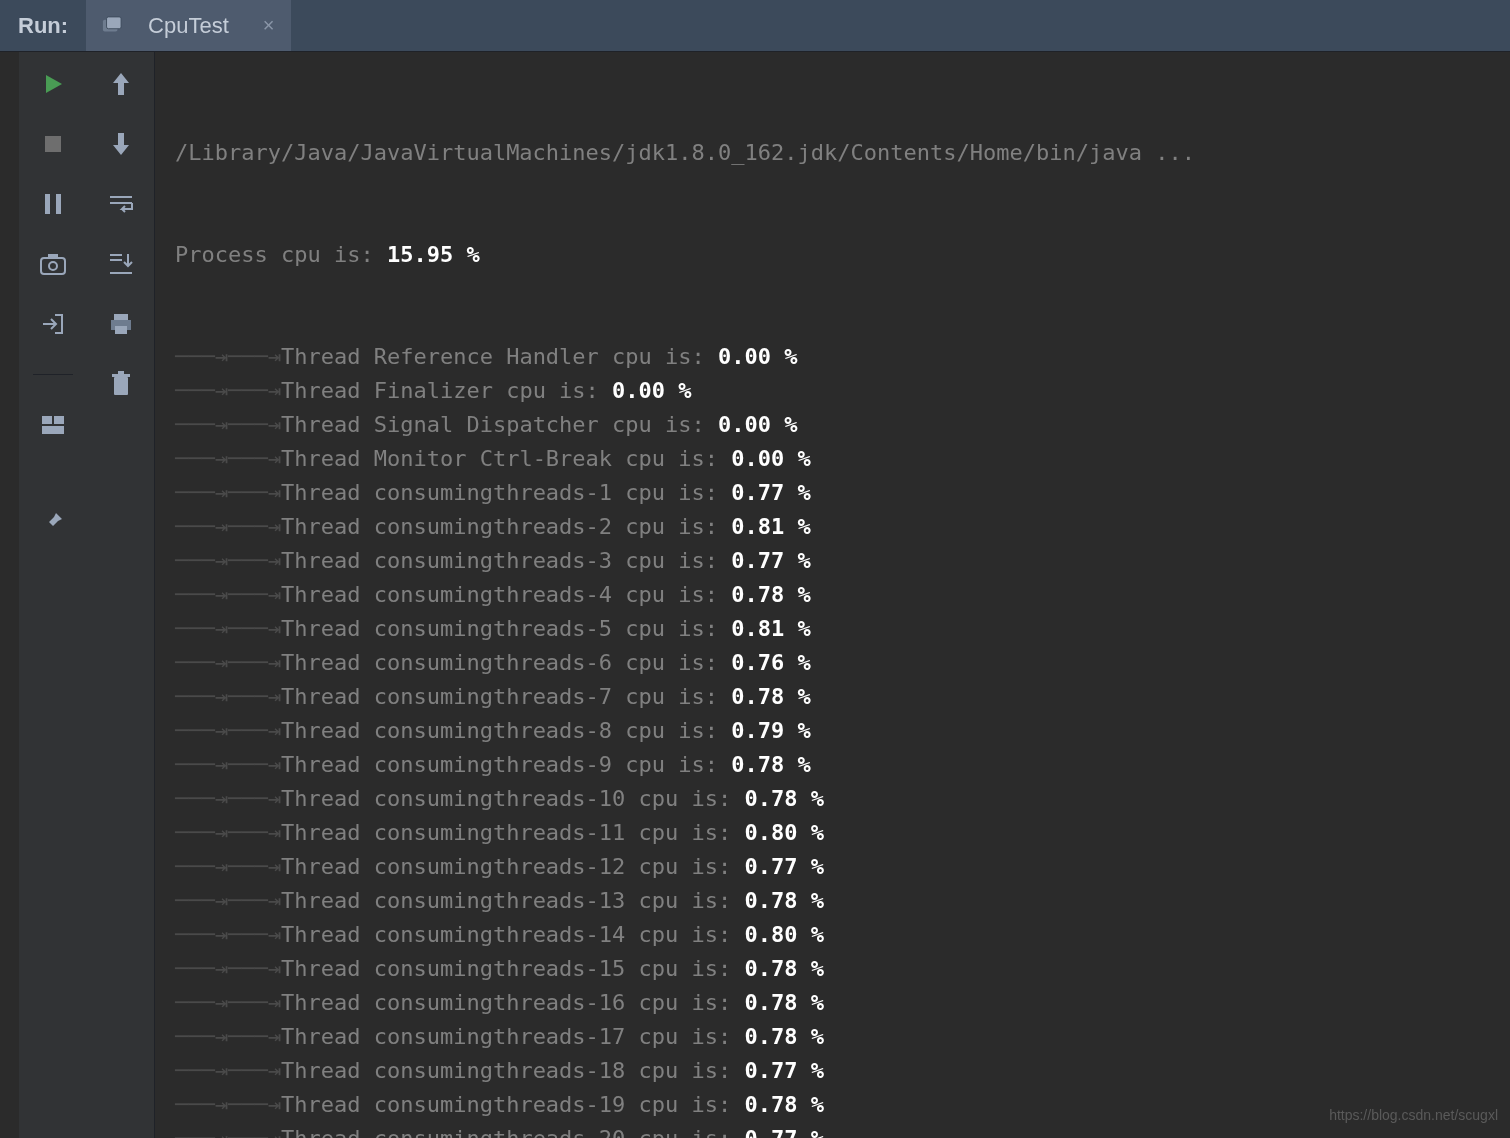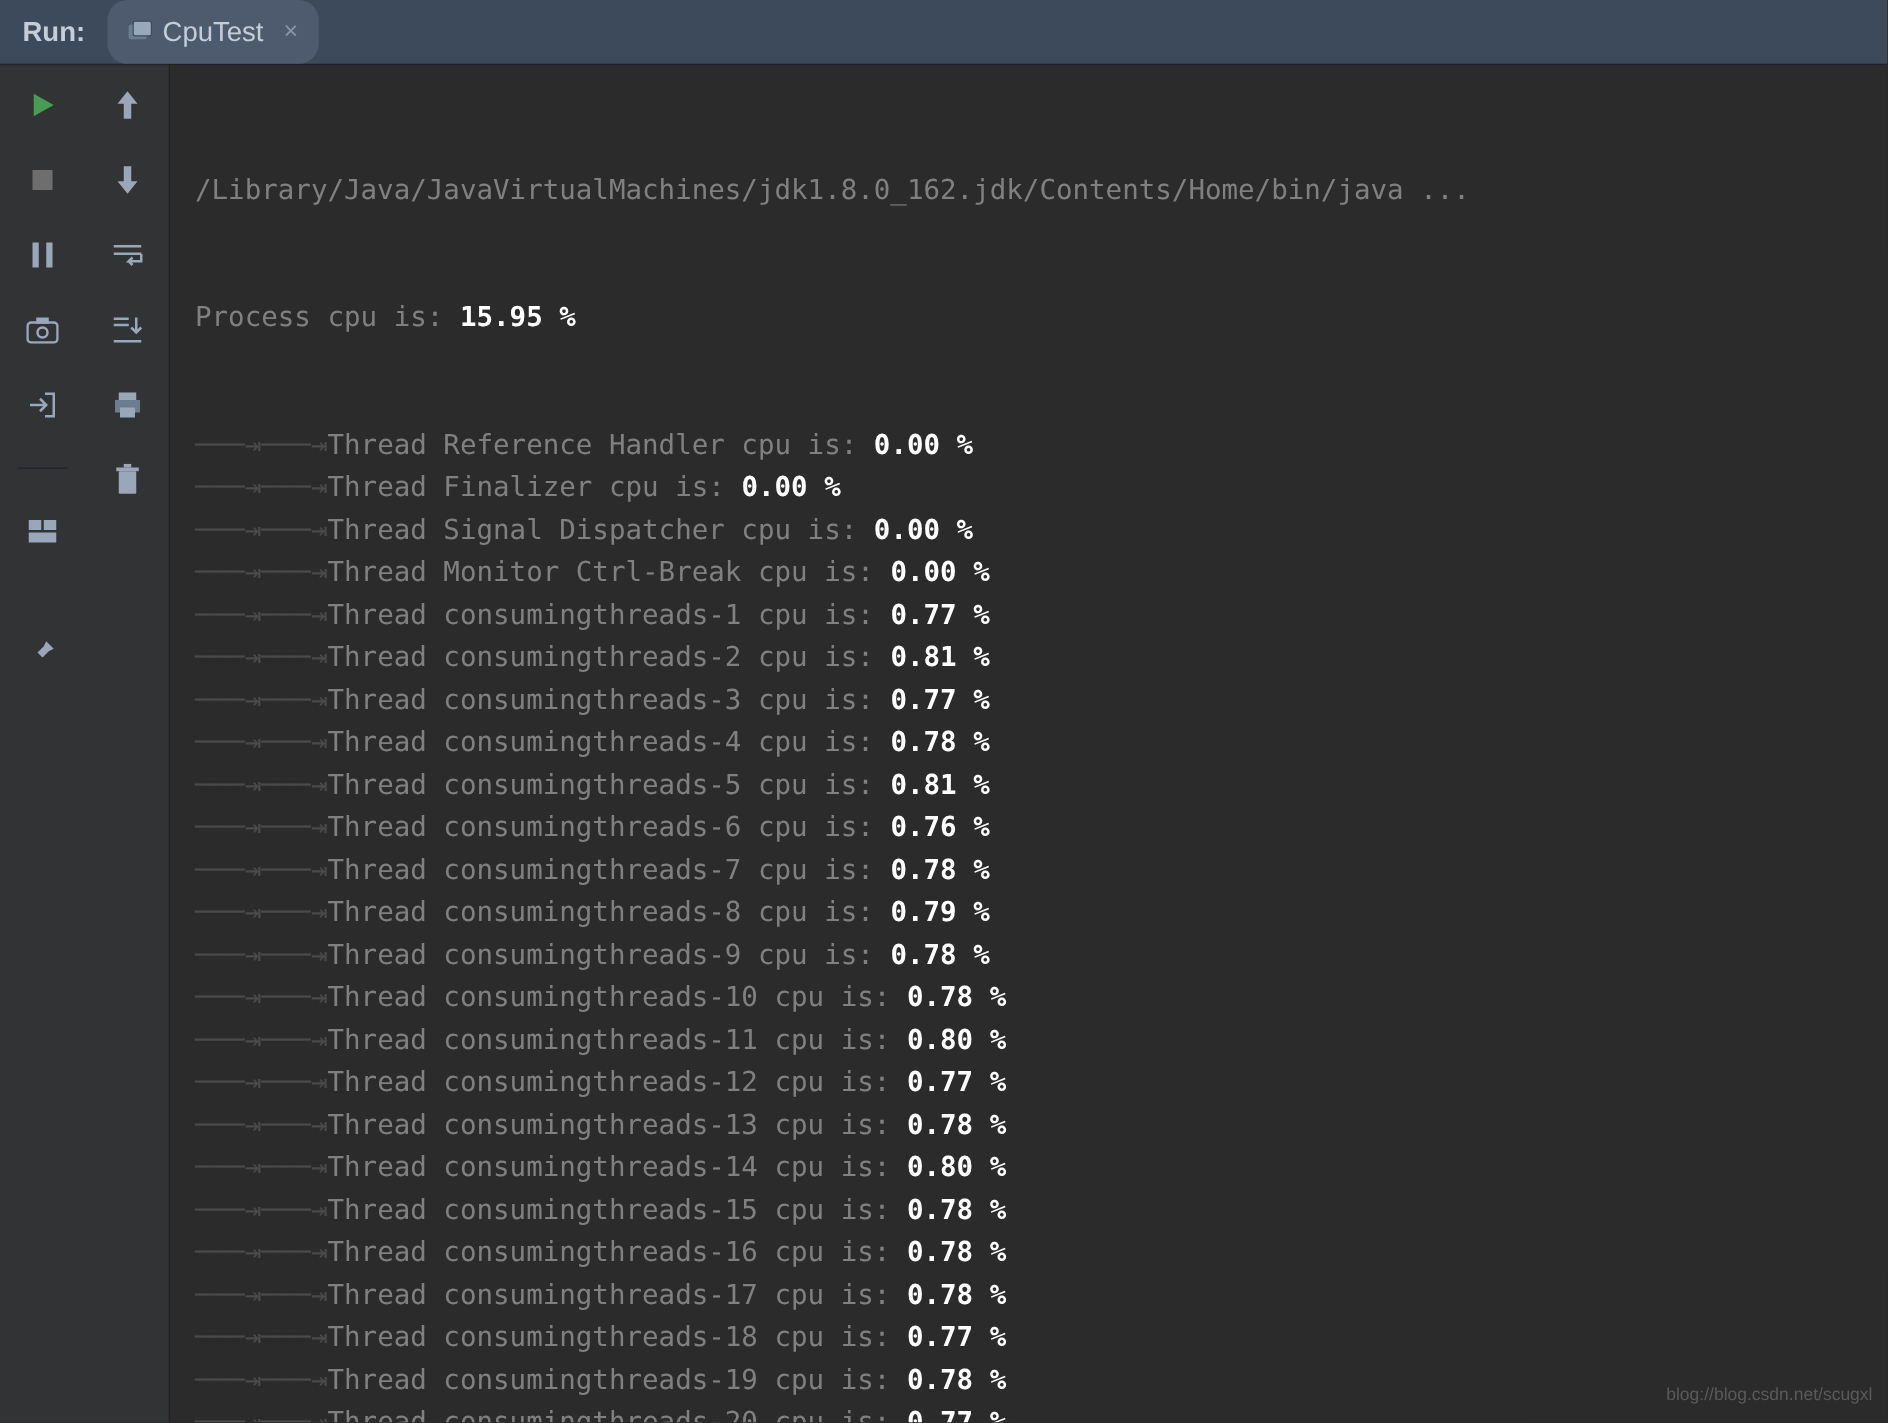--- a/index.html
+++ b/index.html
@@ -26,36 +26,36 @@
     height: 100%;
     display: flex;
     align-items: center;
     font-family: "Helvetica Neue", Arial, sans-serif;
     text-align: right;
   }
   .tab {
     height: 100%;
     display: flex;
     align-items: center;
-    gap: 8px;
+    gap: 26px;
     padding: 0 16px;
     background: #4e5b6e;
     font-size: 22px;
     color: #c5cdd8;
     font-family: "Helvetica Neue", Arial, sans-serif;
-    border-radius: 16px;
   }
   .tab-icon {
     width: 20px; height: 20px;
     display:flex; align-items:center; justify-content:center;
   }
   .tab-close { color:#8a96a8; font-size:20px; margin-left:8px;}
   .body-area {
     display:flex;
     height: calc(100% - 52px);
+    padding-left: 19px;
   }
   .gutter {
     width: 68px;
     background: #313335;
     display:flex;
     flex-direction:column;
     align-items:center;
     padding-top:18px;
     gap:32px;
   }
@@ -211,16 +211,16 @@
         </svg>
     </div>
   </div>
 
   <div class="console">
     <div class="line"><span class="cmd-line">/Library/Java/JavaVirtualMachines/jdk1.8.0_162.jdk/Contents/Home/bin/java ...</span></div>
     <div class="line"><span class="txt">Process cpu is: </span><span class="bold-num">15.95 %</span></div>
     <div id="thread-lines"><div class="line"><span class="ws-arrows">───⇥───⇥</span><span class="txt">Thread Reference Handler cpu is: </span><span class="bold-num">0.00 %</span></div><div class="line"><span class="ws-arrows">───⇥───⇥</span><span class="txt">Thread Finalizer cpu is: </span><span class="bold-num">0.00 %</span></div><div class="line"><span class="ws-arrows">───⇥───⇥</span><span class="txt">Thread Signal Dispatcher cpu is: </span><span class="bold-num">0.00 %</span></div><div class="line"><span class="ws-arrows">───⇥───⇥</span><span class="txt">Thread Monitor Ctrl-Break cpu is: </span><span class="bold-num">0.00 %</span></div><div class="line"><span class="ws-arrows">───⇥───⇥</span><span class="txt">Thread consumingthreads-1 cpu is: </span><span class="bold-num">0.77 %</span></div><div class="line"><span class="ws-arrows">───⇥───⇥</span><span class="txt">Thread consumingthreads-2 cpu is: </span><span class="bold-num">0.81 %</span></div><div class="line"><span class="ws-arrows">───⇥───⇥</span><span class="txt">Thread consumingthreads-3 cpu is: </span><span class="bold-num">0.77 %</span></div><div class="line"><span class="ws-arrows">───⇥───⇥</span><span class="txt">Thread consumingthreads-4 cpu is: </span><span class="bold-num">0.78 %</span></div><div class="line"><span class="ws-arrows">───⇥───⇥</span><span class="txt">Thread consumingthreads-5 cpu is: </span><span class="bold-num">0.81 %</span></div><div class="line"><span class="ws-arrows">───⇥───⇥</span><span class="txt">Thread consumingthreads-6 cpu is: </span><span class="bold-num">0.76 %</span></div><div class="line"><span class="ws-arrows">───⇥───⇥</span><span class="txt">Thread consumingthreads-7 cpu is: </span><span class="bold-num">0.78 %</span></div><div class="line"><span class="ws-arrows">───⇥───⇥</span><span class="txt">Thread consumingthreads-8 cpu is: </span><span class="bold-num">0.79 %</span></div><div class="line"><span class="ws-arrows">───⇥───⇥</span><span class="txt">Thread consumingthreads-9 cpu is: </span><span class="bold-num">0.78 %</span></div><div class="line"><span class="ws-arrows">───⇥───⇥</span><span class="txt">Thread consumingthreads-10 cpu is: </span><span class="bold-num">0.78 %</span></div><div class="line"><span class="ws-arrows">───⇥───⇥</span><span class="txt">Thread consumingthreads-11 cpu is: </span><span class="bold-num">0.80 %</span></div><div class="line"><span class="ws-arrows">───⇥───⇥</span><span class="txt">Thread consumingthreads-12 cpu is: </span><span class="bold-num">0.77 %</span></div><div class="line"><span class="ws-arrows">───⇥───⇥</span><span class="txt">Thread consumingthreads-13 cpu is: </span><span class="bold-num">0.78 %</span></div><div class="line"><span class="ws-arrows">───⇥───⇥</span><span class="txt">Thread consumingthreads-14 cpu is: </span><span class="bold-num">0.80 %</span></div><div class="line"><span class="ws-arrows">───⇥───⇥</span><span class="txt">Thread consumingthreads-15 cpu is: </span><span class="bold-num">0.78 %</span></div><div class="line"><span class="ws-arrows">───⇥───⇥</span><span class="txt">Thread consumingthreads-16 cpu is: </span><span class="bold-num">0.78 %</span></div><div class="line"><span class="ws-arrows">───⇥───⇥</span><span class="txt">Thread consumingthreads-17 cpu is: </span><span class="bold-num">0.78 %</span></div><div class="line"><span class="ws-arrows">───⇥───⇥</span><span class="txt">Thread consumingthreads-18 cpu is: </span><span class="bold-num">0.77 %</span></div><div class="line"><span class="ws-arrows">───⇥───⇥</span><span class="txt">Thread consumingthreads-19 cpu is: </span><span class="bold-num">0.78 %</span></div><div class="line"><span class="ws-arrows">───⇥───⇥</span><span class="txt">Thread consumingthreads-20 cpu is: </span><span class="bold-num">0.77 %</span></div></div>
     
     
-    <div class="watermark">blog://blog.csdn.net/scugxl</div>
+    <div class="watermark">https://blog.csdn.net/scugxl</div>
   </div>
 
 </div>
 
 </body></html>

